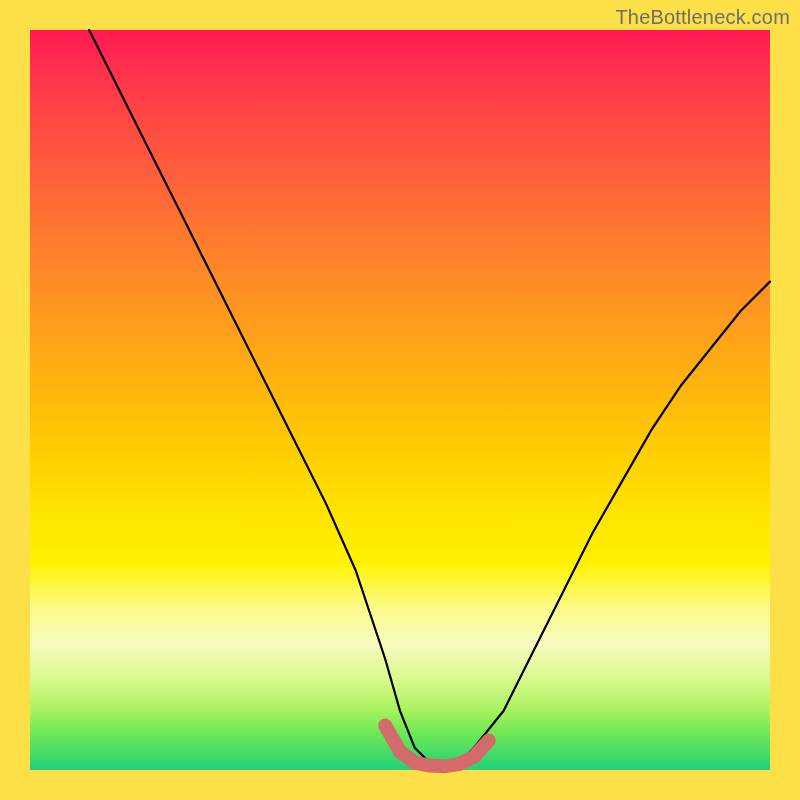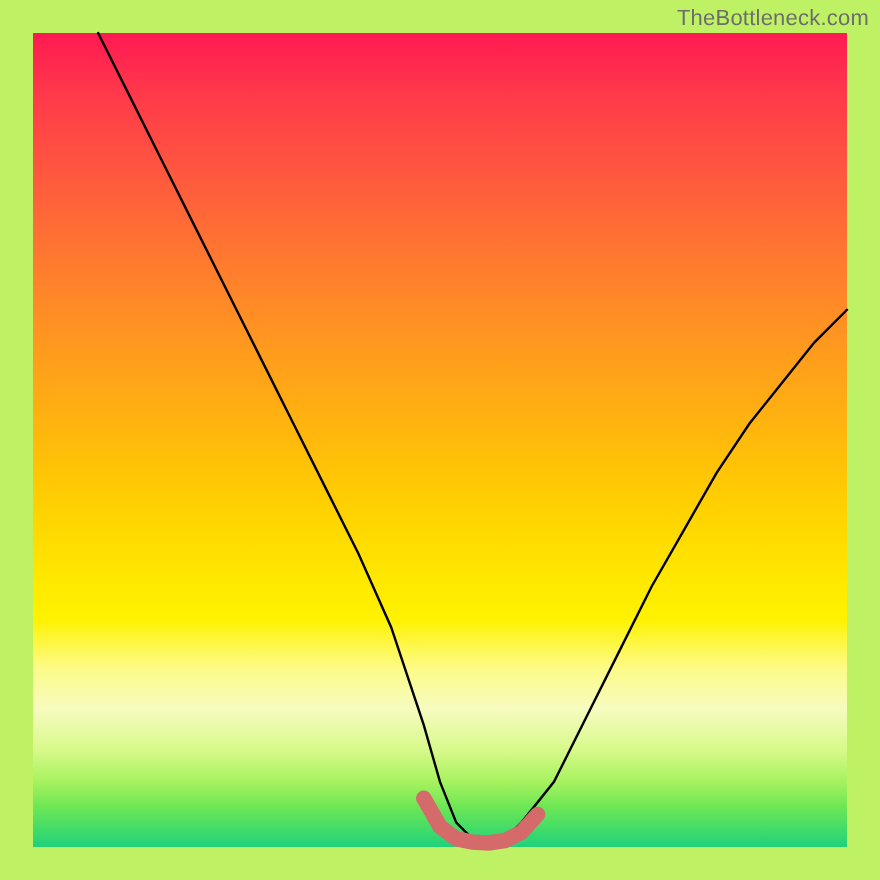--- a/index.html
+++ b/index.html
@@ -8,21 +8,21 @@
     width: 800px;
     height: 800px;
     background: #000;
     overflow: hidden;
     font-family: Arial, Helvetica, sans-serif;
   }
   .frame {
     position: relative;
     width: 800px;
     height: 800px;
-    background: #bef264;
+    background: #fde047;
   }
   .plot-area {
     position: absolute;
     left: 30px;
     top: 30px;
     width: 740px;
     height: 740px;
     
     background: linear-gradient(to bottom,
       #ff1a52 0%,

